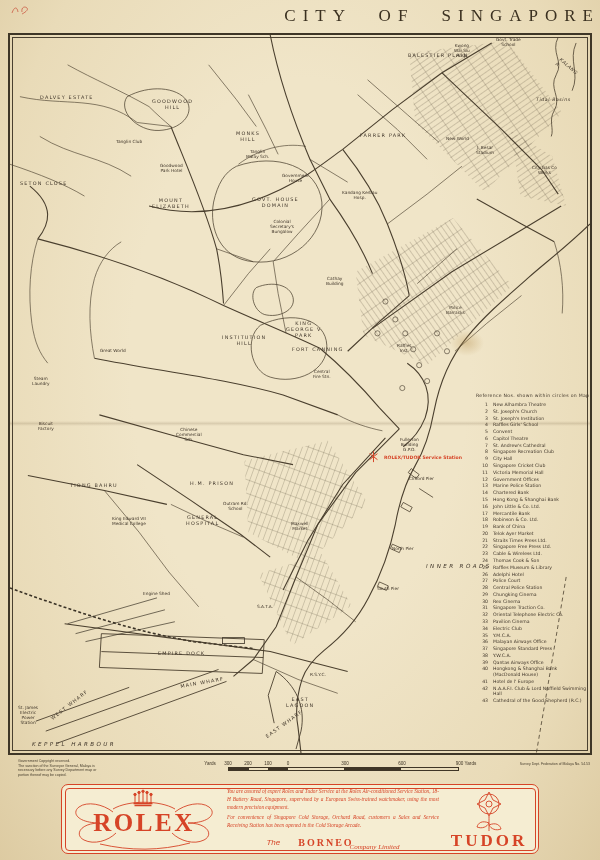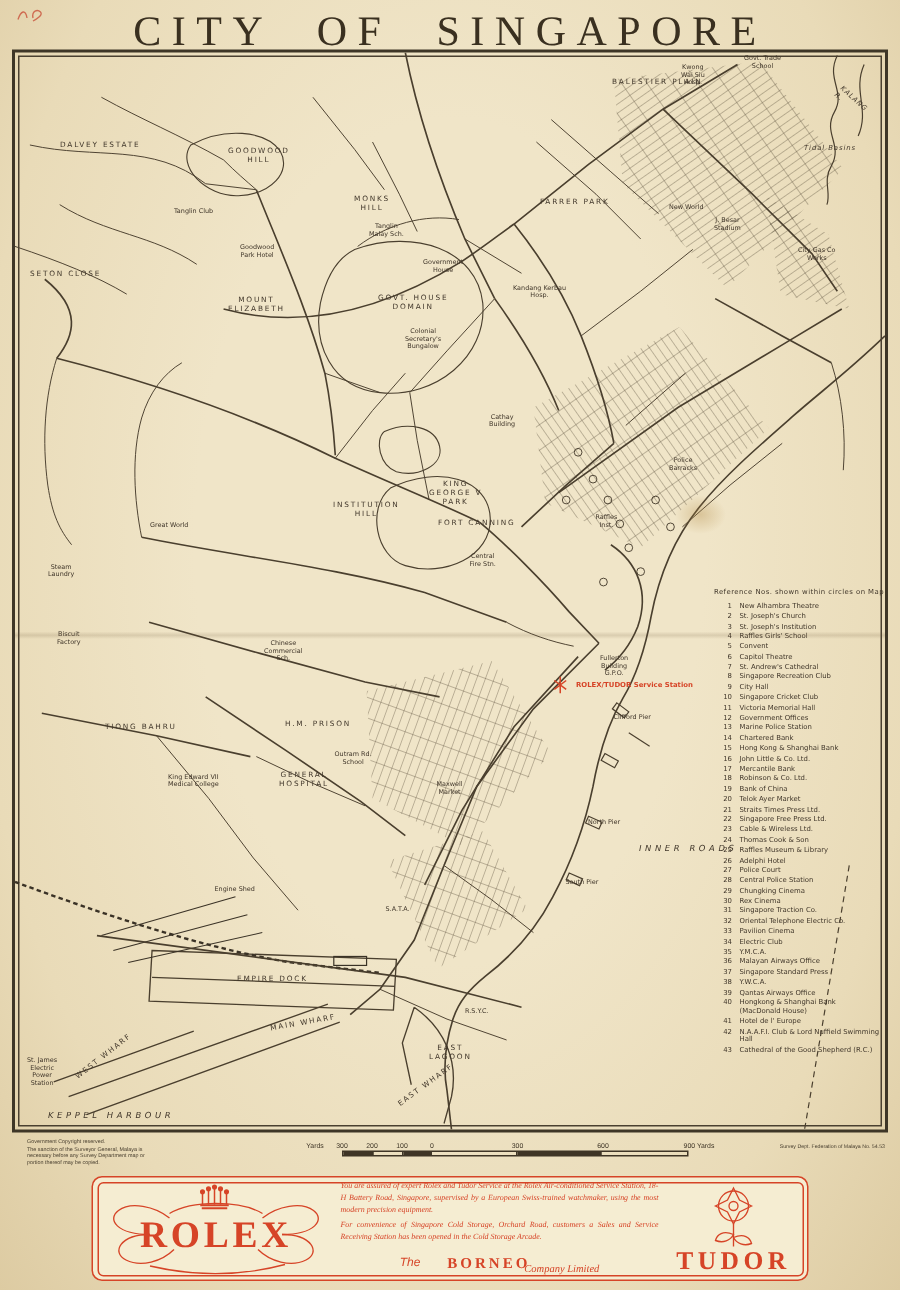--- a/index.html
+++ b/index.html
@@ -9,23 +9,23 @@
   *{margin:0;padding:0;box-sizing:border-box;}
   html,body{width:600px;height:860px;overflow:hidden;}
   body{
     font-family:"Liberation Sans",sans-serif;
     background:radial-gradient(ellipse at 50% 42%, #f0e5c8 40%, #e9dbb8 75%, #ddcba2 100%);
     position:relative; color:var(--ink);
   }
   
   .title{
     position:absolute; top:6px; left:0; width:100%;
-    text-align:center;
+    text-align:right;
     font-family:"Liberation Serif",serif;
-    font-size:28px; letter-spacing:7px; word-spacing:16px;
+    font-size:17px; letter-spacing:7px; word-spacing:16px;
     color:#3a3020; font-weight:500;
   }
   
   .map-frame{
     position:absolute; left:8px; top:33px; width:584px; height:722px;
     border:2px solid #3e3627;
   }
   .map-inner-border{
     position:absolute; inset:2px; border:0.75px solid #4a4030; pointer-events:none;
   }

